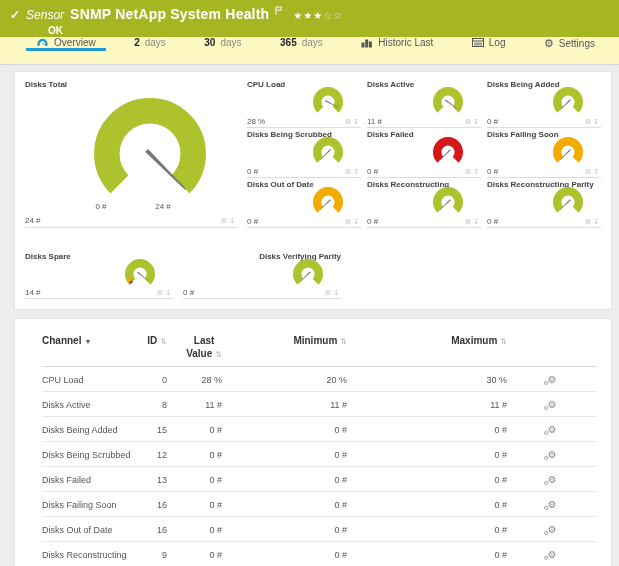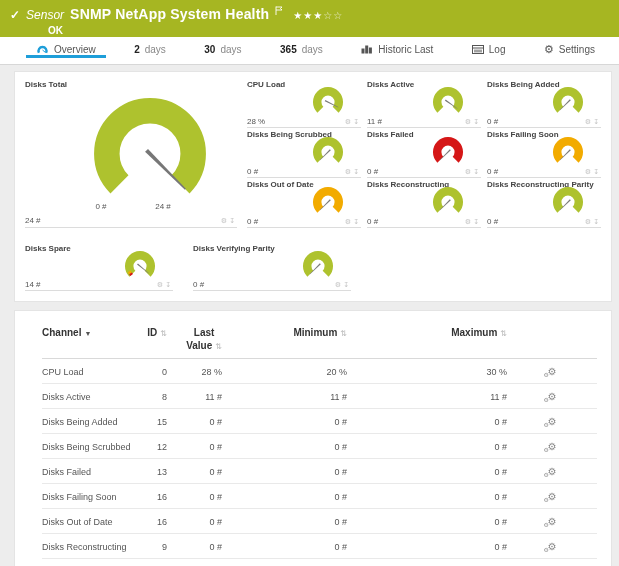--- a/index.html
+++ b/index.html
@@ -11,22 +11,22 @@
   .hdr-line1 { display:flex; align-items:baseline; gap:6px; }
   .hdr-check { font-size:12px; font-weight:bold; }
   .hdr-kind { font-style:italic; font-size:12px; }
   .hdr-title { font-size:14px; font-weight:bold; letter-spacing:.2px; }
   .hdr-flag { position:relative; top:-4px; }
   .hdr-stars { font-size:10px; letter-spacing:1px; margin-left:4px; }
   .hdr-stars .dim { opacity:.75; }
   .hdr-status { font-size:10px; font-weight:bold; padding:2px 0 0 38px; }
 
   
-  .tabs { display:flex; align-items:center; height:28px; border-bottom:1px solid #d7d7d7;
-    padding:0 14px 0 26px; background:#ffffff; justify-content:space-between; }
+  .tabs { display:flex; align-items:flex-start; height:28px; border-bottom:1px solid #d7d7d7;
+    padding:0 14px 0 26px; background:#fef9c3; justify-content:space-between; }
   .tab { display:flex; align-items:center; gap:5px; padding:0 10px; font-size:10px;
     color:#444; cursor:pointer; border-bottom:3px solid transparent; }
   .tab .t-strong { font-weight:bold; color:#222; }
   .tab .t-rest { color:#555; }
   .tab.days .t-rest { color:#888; }
   .tab.active { border-bottom-color:#1e9ed9; }
   .tab svg { display:block; }
   .gear-glyph { font-size:11px; color:#555; font-style:normal; }
 
   
@@ -47,23 +47,23 @@
   .scale-lbl { position:absolute; bottom:0; width:36px; text-align:center; font-size:8px; color:#555; }
   .scale-min { left:58px; }
   .scale-max { left:120px; }
 
   .g-grid { flex:1; display:grid; grid-template-columns:repeat(3,1fr); grid-auto-rows:48px;
     column-gap:6px; row-gap:2px; }
   .tile { position:relative; border-bottom:1px solid #dcdcdc; cursor:pointer; }
   .tile .mini { position:absolute; right:14px; top:7px; }
   .tile .tile-bottom { position:absolute; left:0; right:0; bottom:1px; }
 
-  .g-bottom { display:flex; gap:20px; margin-top:16px; }
+  .g-bottom { display:flex; gap:10px; margin-top:24px; }
   .g-bottom .tile { width:148px; height:47px; }
-  .g-bottom .tile.wide { width:158px; }
+  .g-bottom .tile.wide { width:158px;text-align:right; }
 
   .needle { fill:#7a7a7a; }
   .big-needle { fill:#777; }
 
   
   table { width:100%; border-collapse:collapse; table-layout:fixed; }
   th { font-size:10px; color:#333; font-weight:bold; text-align:right; vertical-align:top;
     padding:2px 0 6px 0; border-bottom:1px solid #d9d9d9; cursor:pointer; }
   th.c-ch { text-align:left; }
   td { font-size:9px; color:#555; text-align:right; padding:7px 0 6px 0;

